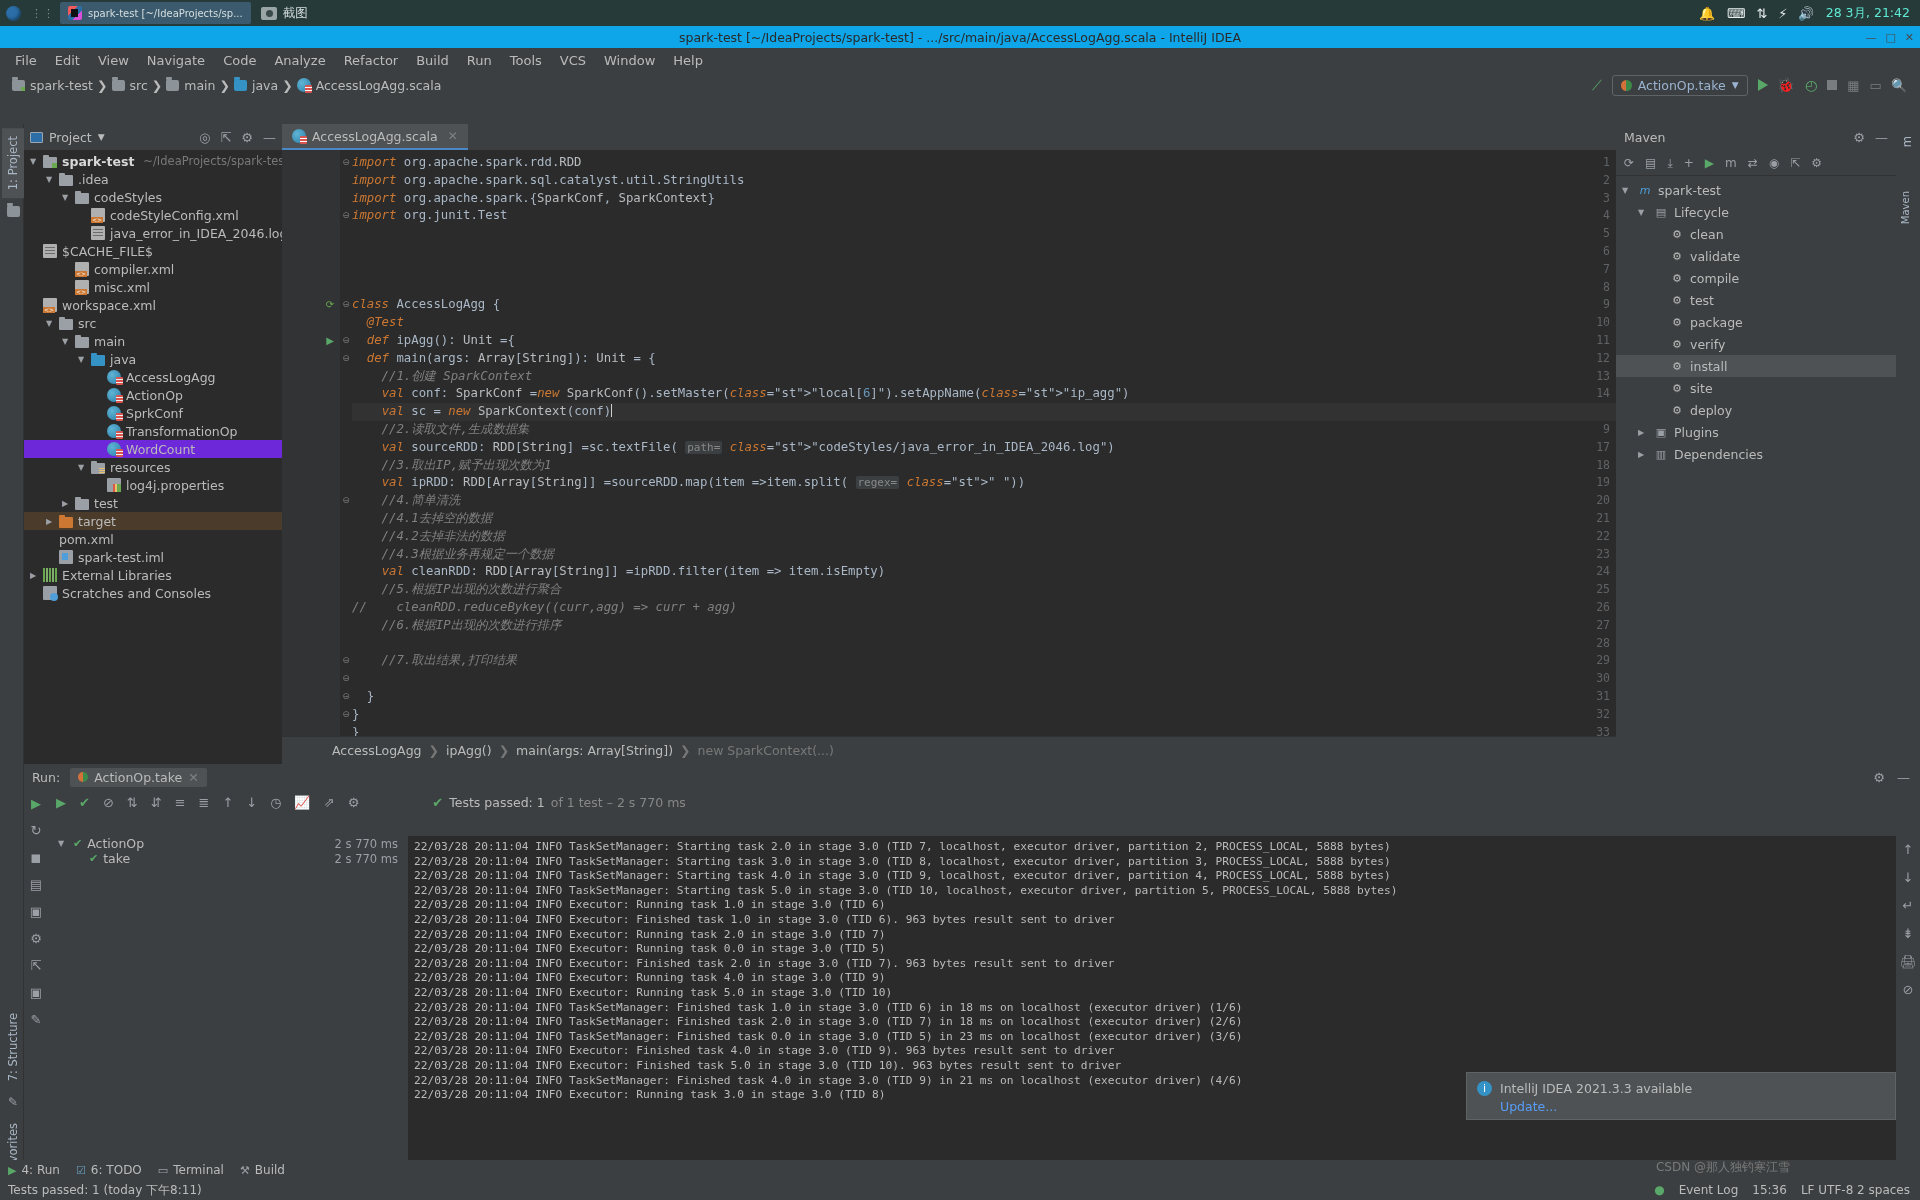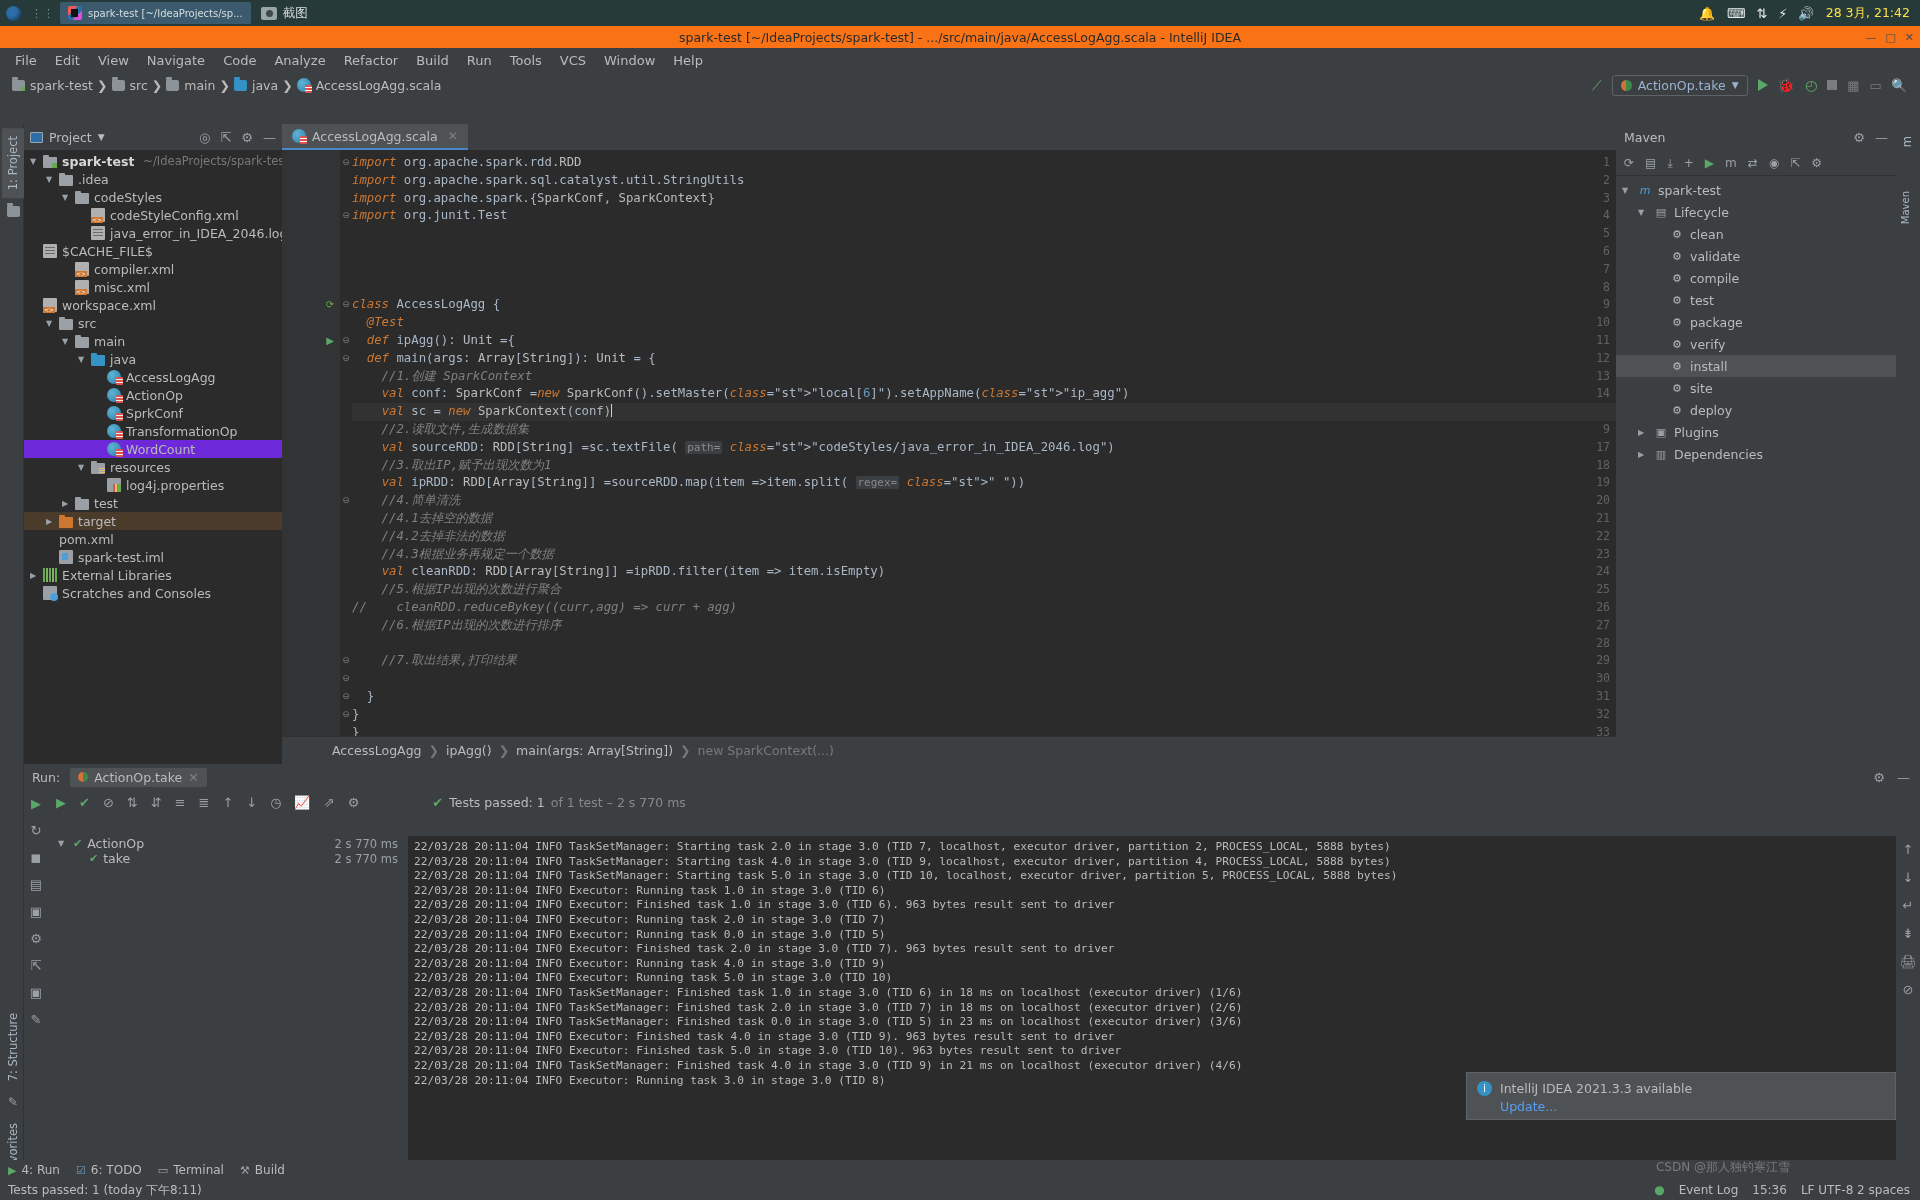--- a/index.html
+++ b/index.html
@@ -32,27 +32,27 @@
   }
   .os-task .ij-mini:after{content:"";position:absolute;left:3px;top:3px;width:7px;height:8px;background:#0f1114;}
   .os-task span { white-space:nowrap; overflow:hidden; text-overflow:ellipsis; font-size:10px;}
   .os-task2 { display:flex; align-items:center; gap:6px; margin-left:10px; }
   .cam-icon {
     width:16px;height:13px;background:#9aa6a6;border-radius:2px;position:relative;
   }
   .cam-icon:after{content:"";position:absolute;left:5px;top:3px;width:7px;height:7px;border-radius:50%;background:#3a4a4a;}
   .os-right { margin-left:auto; display:flex; align-items:center; gap:11px; padding-right:10px; }
   .os-right .gi { font-size:13px; color:#e7eded; }
-  .os-clock { color:#fde047; font-size:12.5px; }
+  .os-clock { color:#5eead4; font-size:12.5px; }
 
   
   .ide { position:absolute; left:0; top:26px; width:1920px; height:1174px; background:#3c3f41; }
 
   .ide-title {
-    height:22px; background:#f97316; color:#2a2a2a; font-size:12.5px;
+    height:22px; background:#0ea5e9; color:#2a2a2a; font-size:12.5px;
     display:flex; align-items:center; justify-content:center; position:relative;
   }
   .ide-title .ttxt{ font-weight:400; }
   .win-btns{ position:absolute; right:6px; top:0; height:22px; display:flex; align-items:center; gap:9px; color:#4a4a4a; font-size:11px;}
 
   .menubar {
     height:24px; background:#3c3f41; display:flex; align-items:center;
     gap:0px; padding-left:6px; color:#bbbbbb; font-size:13px;
   }
   .menubar .mi { padding:2px 9px; cursor:default; }
@@ -722,20 +722,21 @@
             </div>
             <div class="ttrow" style="padding-left: 26px;">
               <span style="width: 10px; font-size: 8px; color: rgb(154, 160, 166);"></span>
               <span style="color: rgb(89, 168, 105); font-size: 11px;">✔</span>
               <span>take</span>
               <span class="t">2 s 770 ms</span>
             </div>
           </div>
         <div class="console" id="console-lines">
             <div>22/03/28 20:11:04 INFO TaskSetManager: Starting task 2.0 in stage 3.0 (TID 7, localhost, executor driver, partition 2, PROCESS_LOCAL, 5888 bytes)</div>
+            <div>22/03/28 20:11:04 INFO TaskSetManager: Starting task 3.0 in stage 3.0 (TID 8, localhost, executor driver, partition 3, PROCESS_LOCAL, 5888 bytes)</div>
             <div>22/03/28 20:11:04 INFO TaskSetManager: Starting task 4.0 in stage 3.0 (TID 9, localhost, executor driver, partition 4, PROCESS_LOCAL, 5888 bytes)</div>
             <div>22/03/28 20:11:04 INFO TaskSetManager: Starting task 5.0 in stage 3.0 (TID 10, localhost, executor driver, partition 5, PROCESS_LOCAL, 5888 bytes)</div>
             <div>22/03/28 20:11:04 INFO Executor: Running task 1.0 in stage 3.0 (TID 6)</div>
             <div>22/03/28 20:11:04 INFO Executor: Finished task 1.0 in stage 3.0 (TID 6). 963 bytes result sent to driver</div>
             <div>22/03/28 20:11:04 INFO Executor: Running task 2.0 in stage 3.0 (TID 7)</div>
             <div>22/03/28 20:11:04 INFO Executor: Running task 0.0 in stage 3.0 (TID 5)</div>
             <div>22/03/28 20:11:04 INFO Executor: Finished task 2.0 in stage 3.0 (TID 7). 963 bytes result sent to driver</div>
             <div>22/03/28 20:11:04 INFO Executor: Running task 4.0 in stage 3.0 (TID 9)</div>
             <div>22/03/28 20:11:04 INFO Executor: Running task 5.0 in stage 3.0 (TID 10)</div>
             <div>22/03/28 20:11:04 INFO TaskSetManager: Finished task 1.0 in stage 3.0 (TID 6) in 18 ms on localhost (executor driver) (1/6)</div>

